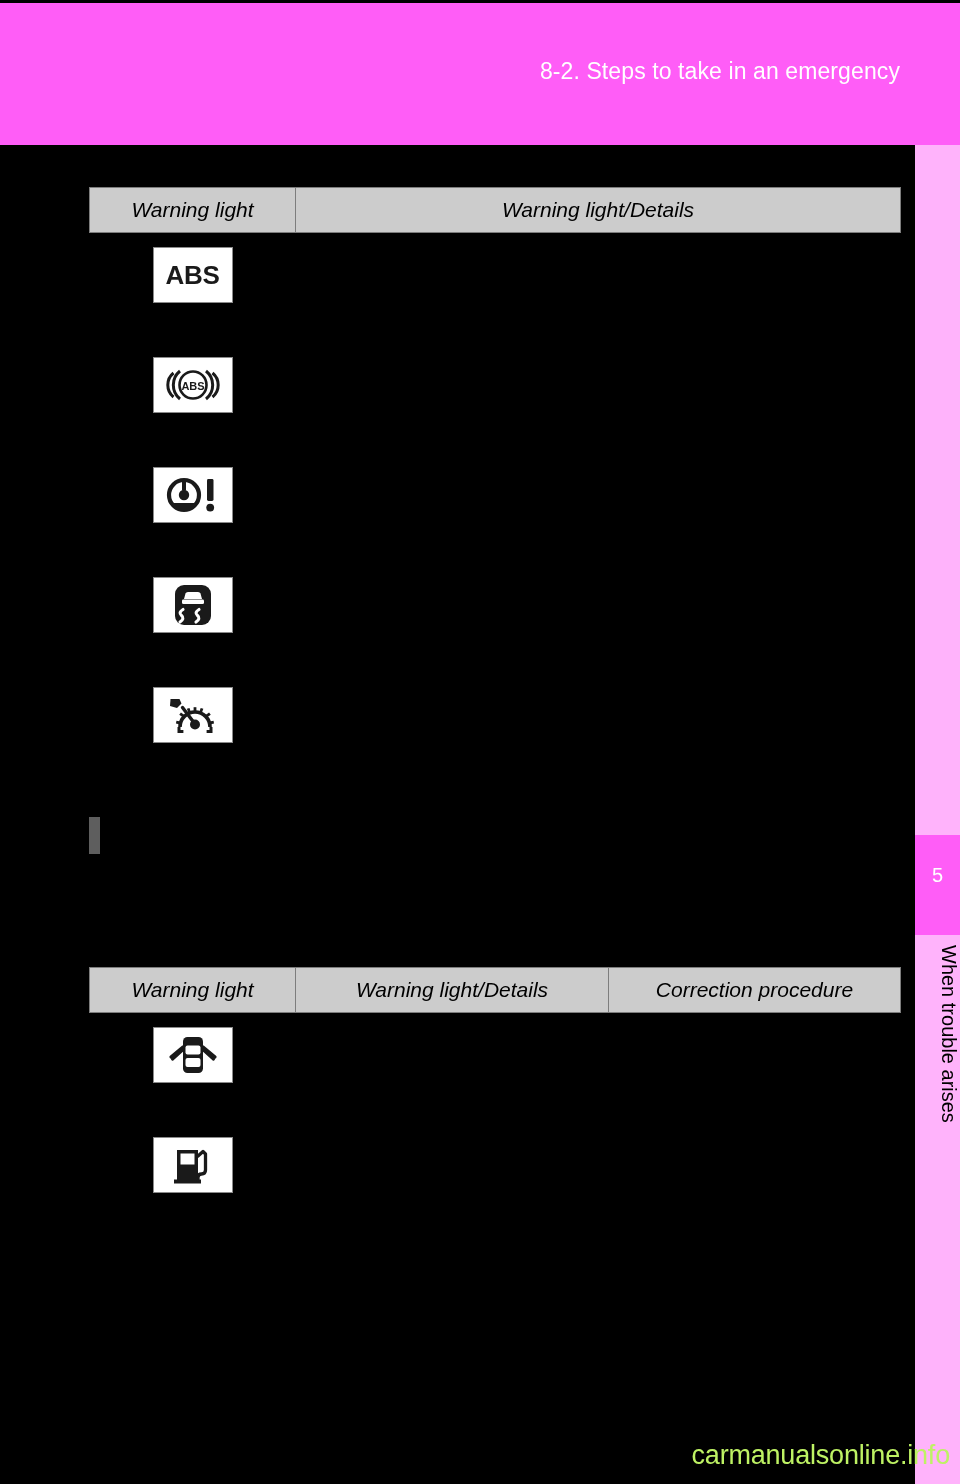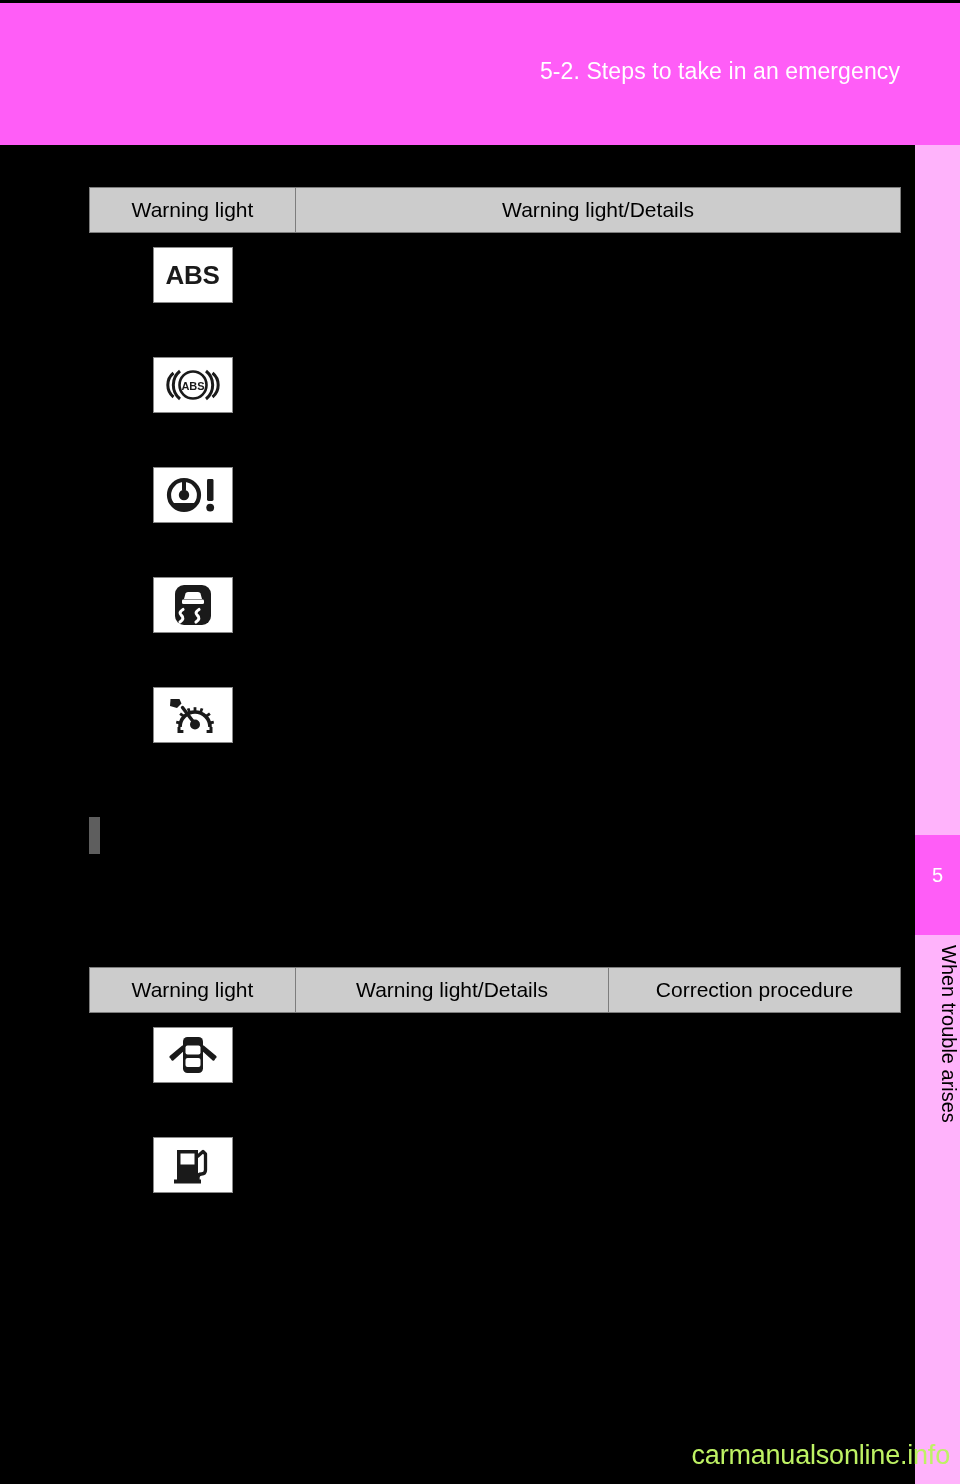--- a/index.html
+++ b/index.html
@@ -106,20 +106,21 @@
   }
   .warn-table th {
     background: #cccccc;
     color: #000000;
     font-size: 21px;
     font-weight: normal;
     height: 44px;
     border: 1px solid #7d7d7d;
     text-align: center;
     padding: 0;
+    font-style: italic;
   }
   .warn-table td {
     background: #000000;
     border: none;
     padding: 0;
     vertical-align: top;
   }
 
   #table-one {
     left: 89px;
@@ -185,21 +186,21 @@
     letter-spacing: -0.2px;
     z-index: 5;
   }
 </style>
 </head>
 <body>
 
 <div id="page">
 
   <div id="header-band">
-    <div id="header-title">5-2. Steps to take in an emergency</div>
+    <div id="header-title">8-2. Steps to take in an emergency</div>
   </div>
 
   <div id="content">
 
     <table class="warn-table" id="table-one">
       <colgroup>
         <col style="width:206px">
         <col style="width:605px">
       </colgroup>
       <thead>

